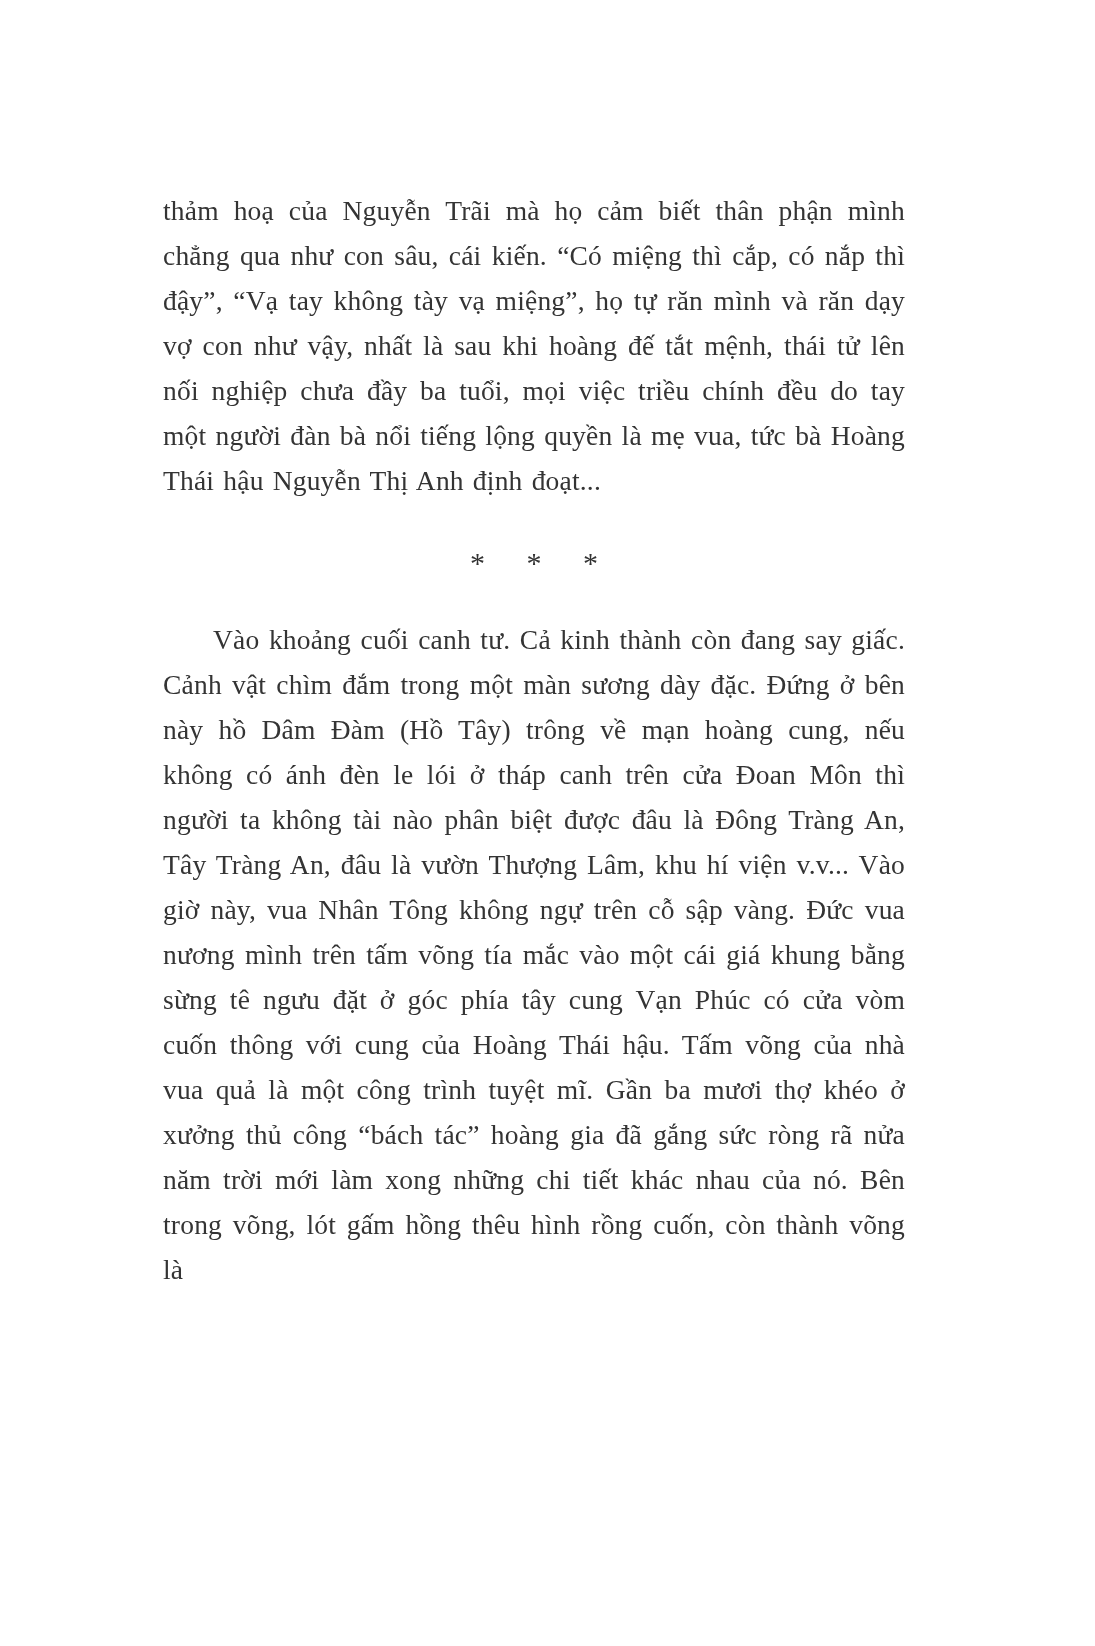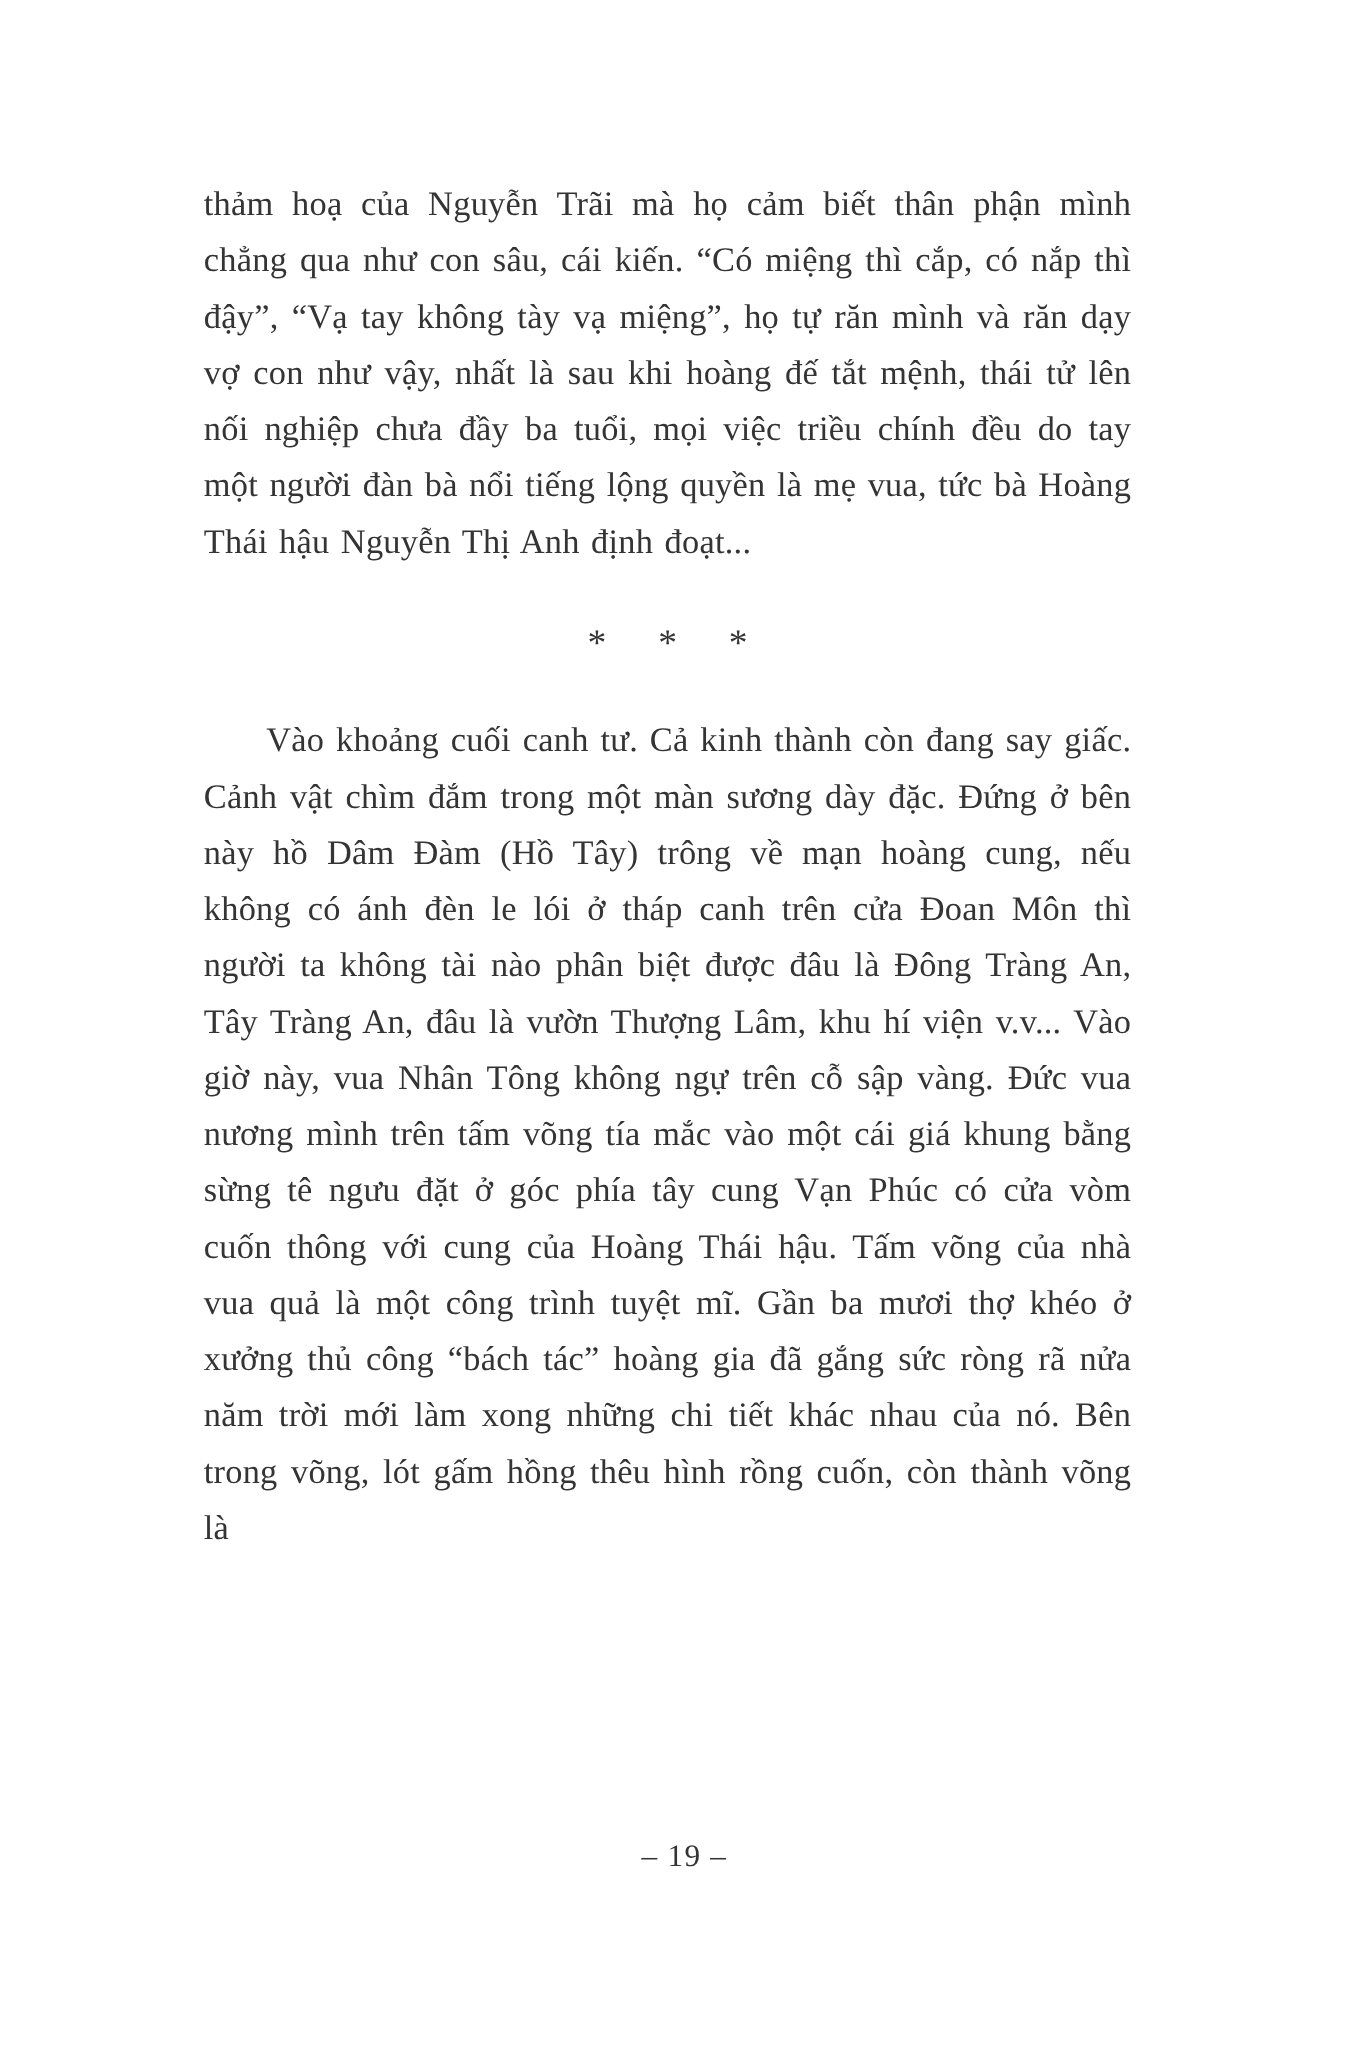--- a/index.html
+++ b/index.html
@@ -31,20 +31,21 @@
     margin: 0;
     font-size: 27.5px;
     line-height: 45px;
     text-align: justify;
     text-justify: inter-word;
     word-spacing: 2px;
     letter-spacing: 0.2px;
   }
   .para.first-para {
     text-indent: 0;
+    margin-top: 48px;
   }
   .para.indented {
     text-indent: 50px;
   }
   .separator {
     margin: 42px 0 36px 0;
     text-align: center;
     font-size: 30px;
     line-height: 36px;
     word-spacing: 34px;
@@ -63,14 +64,13 @@
 </style>
 </head>
 <body>
 
 <div class="page">
   <div class="text-block">
     <p class="para first-para">thảm hoạ của Nguyễn Trãi mà họ cảm biết thân phận mình chẳng qua như con sâu, cái kiến. “Có miệng thì cắp, có nắp thì đậy”, “Vạ tay không tày vạ miệng”, họ tự răn mình và răn dạy vợ con như vậy, nhất là sau khi hoàng đế tắt mệnh, thái tử lên nối nghiệp chưa đầy ba tuổi, mọi việc triều chính đều do tay một người đàn bà nổi tiếng lộng quyền là mẹ vua, tức bà Hoàng Thái hậu Nguyễn Thị Anh định đoạt...</p>
     <div class="separator">* * *</div>
     <p class="para indented">Vào khoảng cuối canh tư. Cả kinh thành còn đang say giấc. Cảnh vật chìm đắm trong một màn sương dày đặc. Đứng ở bên này hồ Dâm Đàm (Hồ Tây) trông về mạn hoàng cung, nếu không có ánh đèn le lói ở tháp canh trên cửa Đoan Môn thì người ta không tài nào phân biệt được đâu là Đông Tràng An, Tây Tràng An, đâu là vườn Thượng Lâm, khu hí viện v.v... Vào giờ này, vua Nhân Tông không ngự trên cỗ sập vàng. Đức vua nương mình trên tấm võng tía mắc vào một cái giá khung bằng sừng tê ngưu đặt ở góc phía tây cung Vạn Phúc có cửa vòm cuốn thông với cung của Hoàng Thái hậu. Tấm võng của nhà vua quả là một công trình tuyệt mĩ. Gần ba mươi thợ khéo ở xưởng thủ công “bách tác” hoàng gia đã gắng sức ròng rã nửa năm trời mới làm xong những chi tiết khác nhau của nó. Bên trong võng, lót gấm hồng thêu hình rồng cuốn, còn thành võng là</p>
   </div>
-  <div class="page-number">– 19 –</div>
 </div>
 
 </body></html>

